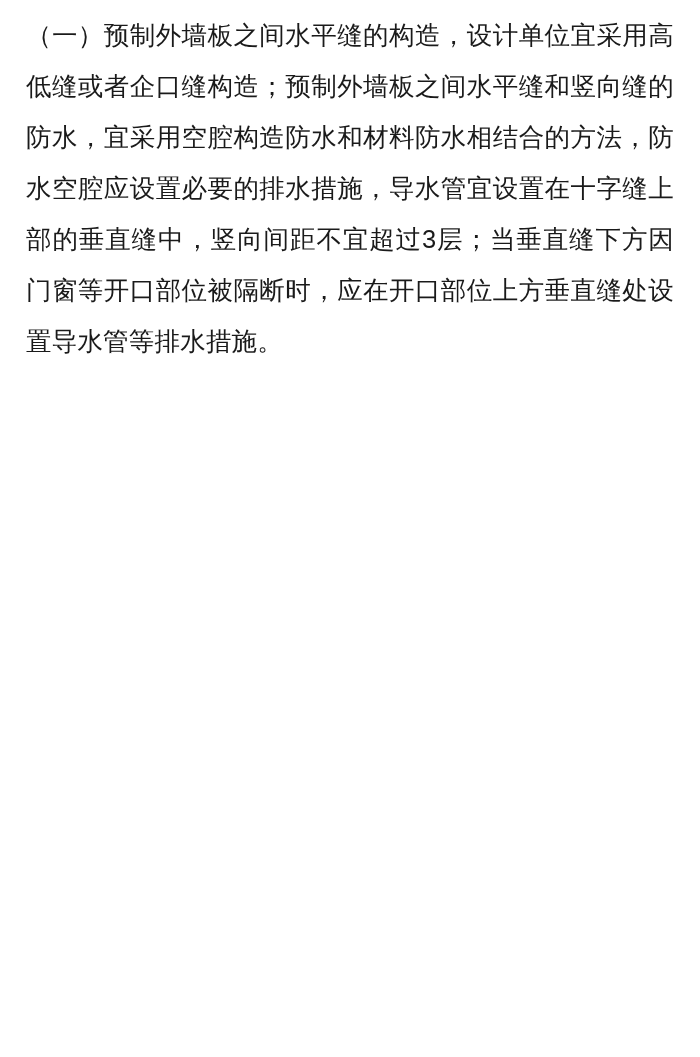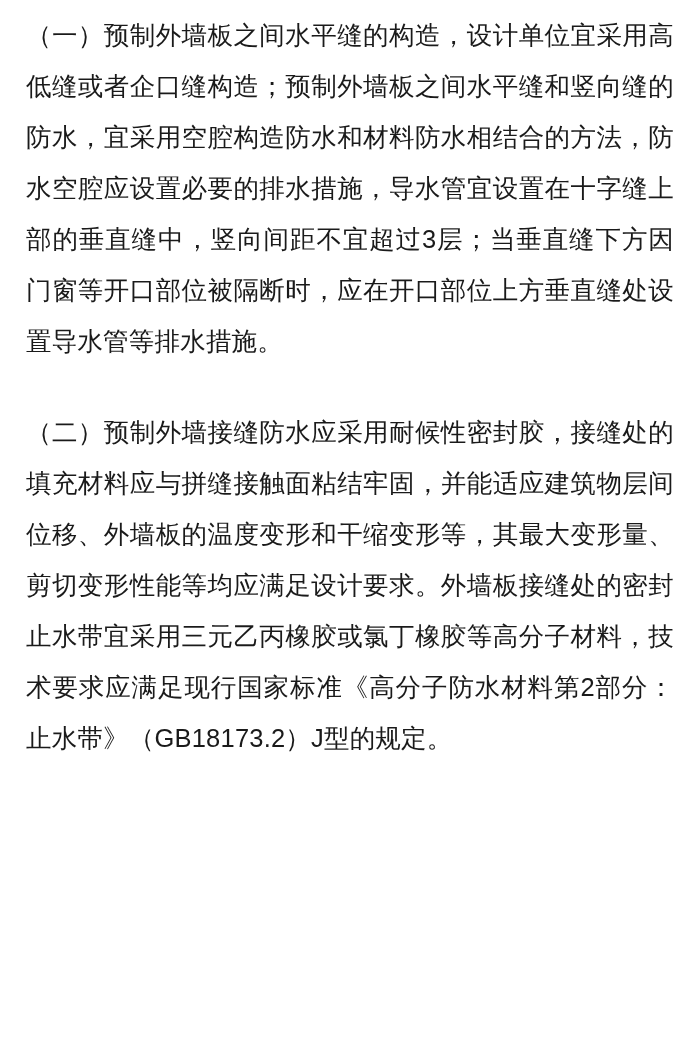--- a/index.html
+++ b/index.html
@@ -33,14 +33,13 @@
   }
   .para + .para {
     margin-top: 40px;
   }
 </style>
 </head>
 <body>
 
 <div class="page">
   <p class="para">（一）预制外墙板之间水平缝的构造，设计单位宜采用高低缝或者企口缝构造；预制外墙板之间水平缝和竖向缝的防水，宜采用空腔构造防水和材料防水相结合的方法，防水空腔应设置必要的排水措施，导水管宜设置在十字缝上部的垂直缝中，竖向间距不宜超过3层；当垂直缝下方因门窗等开口部位被隔断时，应在开口部位上方垂直缝处设置导水管等排水措施。</p>
-  <p class="para">（二）预制外墙接缝防水应采用耐候性密封胶，接缝处的填充材料应与拼缝接触面粘结牢固，并能适应建筑物层间位移、外墙板的温度变形和干缩变形等，其最大变形量、剪切变形性能等均应满足设计要求。外墙板接缝处的密封止水带宜采用三元乙丙橡胶或氯丁橡胶等高分子材料，技术要求应满足现行国家标准《高分子防水材料第2部分：止水带》（GB18173.2）J型的规定。</p>
 </div>
 
 </body></html>

